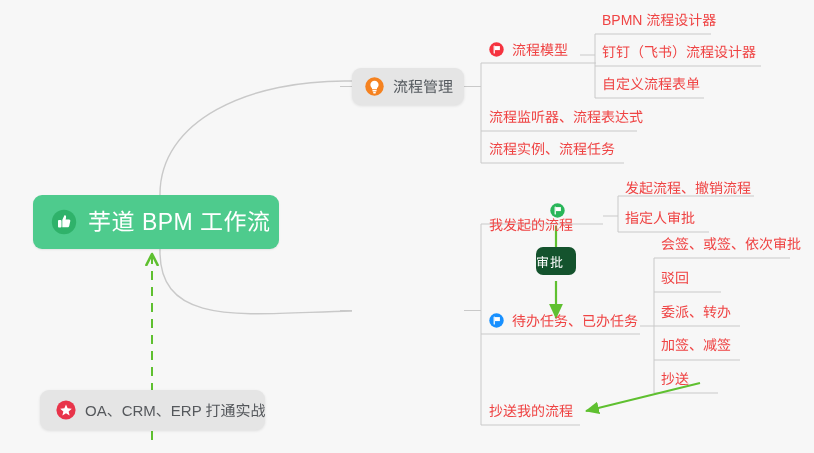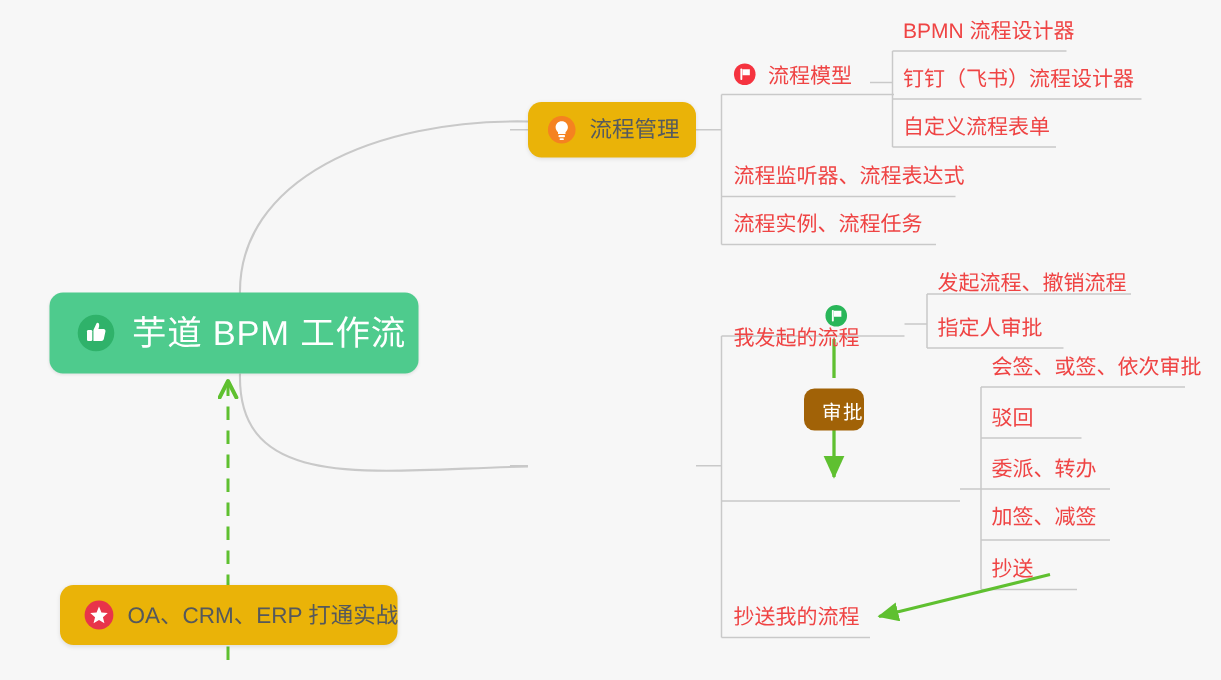--- a/index.html
+++ b/index.html
@@ -50,21 +50,21 @@
     font-size: 23px;
     letter-spacing: 0.5px;
     margin-left: 11px;
     white-space: nowrap;
     line-height: 1;
   }
 
   
   .branch-card {
     position: absolute;
-    background: #eab308;
+    background: #e5e5e5;
     border-radius: 9px;
     box-sizing: border-box;
     display: flex;
     align-items: center;
     padding: 0 16px 0 13px;
     box-shadow: 0 1px 3px rgba(0,0,0,0.10);
     height: 37px;
   }
   .branch-card .branch-label {
     font-size: 15px;
@@ -91,29 +91,29 @@
     color: #ef4444;
     line-height: 1;
     padding-bottom: 5px;
   }
   .leaf .leaf-label { line-height: 1; }
   .leaf .leaf-icon { margin-right: 8px; }
 
   
   .badge-green {
     position: absolute;
-    background: #a16207;
+    background: #14532d;
     border-radius: 7px;
     color: #ffffff;
     font-size: 13px;
     display: flex;
     align-items: center;
-    justify-content: flex-end;
+    justify-content: flex-start;
     left: 536px;
-    top: 259px;
+    top: 247px;
     width: 40px;
     height: 28px;
     letter-spacing: 1px;
   }
 
   
   .icon {
     display: inline-flex;
     align-items: center;
     justify-content: center;
@@ -257,20 +257,30 @@
     <span class="leaf-label">发起流程、撤销流程</span>
   </div>
   <div class="leaf" style="left:625px; top:211px;">
     <span class="leaf-label">指定人审批</span>
   </div>
 
   <div class="badge-green">
     <span>审批</span>
   </div>
 
+  <div class="leaf" style="left:489px; top:313px;">
+    <span class="icon leaf-icon">
+      <svg width="15" height="15" viewBox="0 0 15 15">
+        <circle cx="7.5" cy="7.5" r="7.2" fill="#1890ff"></circle>
+        <rect x="4.6" y="3.6" width="1.25" height="7.8" rx="0.5" fill="#ffffff"></rect>
+        <path d="M6.0 4.1 L10.9 4.1 L10.9 8.1 L6.0 8.1 Z" fill="#ffffff"></path>
+      </svg>
+    </span>
+    <span class="leaf-label">待办任务、已办任务</span>
+  </div>
 
   <div class="leaf" style="left:661px; top:237px;">
     <span class="leaf-label">会签、或签、依次审批</span>
   </div>
   <div class="leaf" style="left:661px; top:271px;">
     <span class="leaf-label">驳回</span>
   </div>
   <div class="leaf" style="left:661px; top:305px;">
     <span class="leaf-label">委派、转办</span>
   </div>

